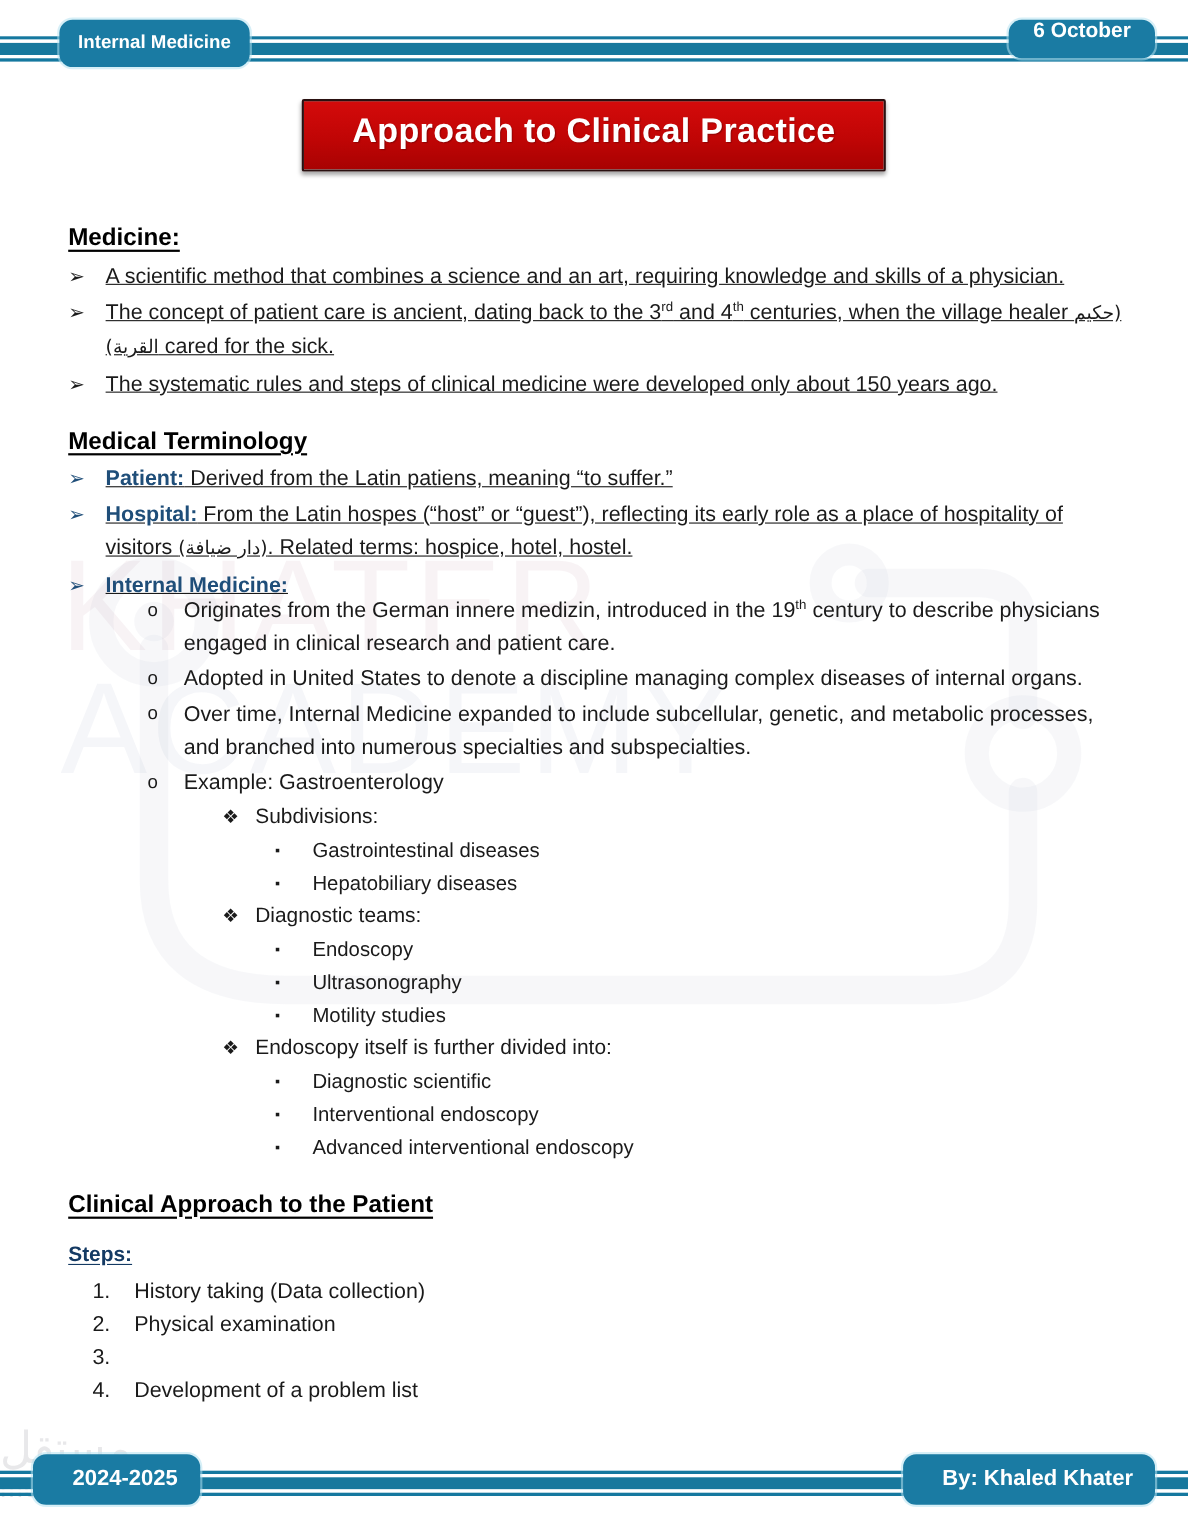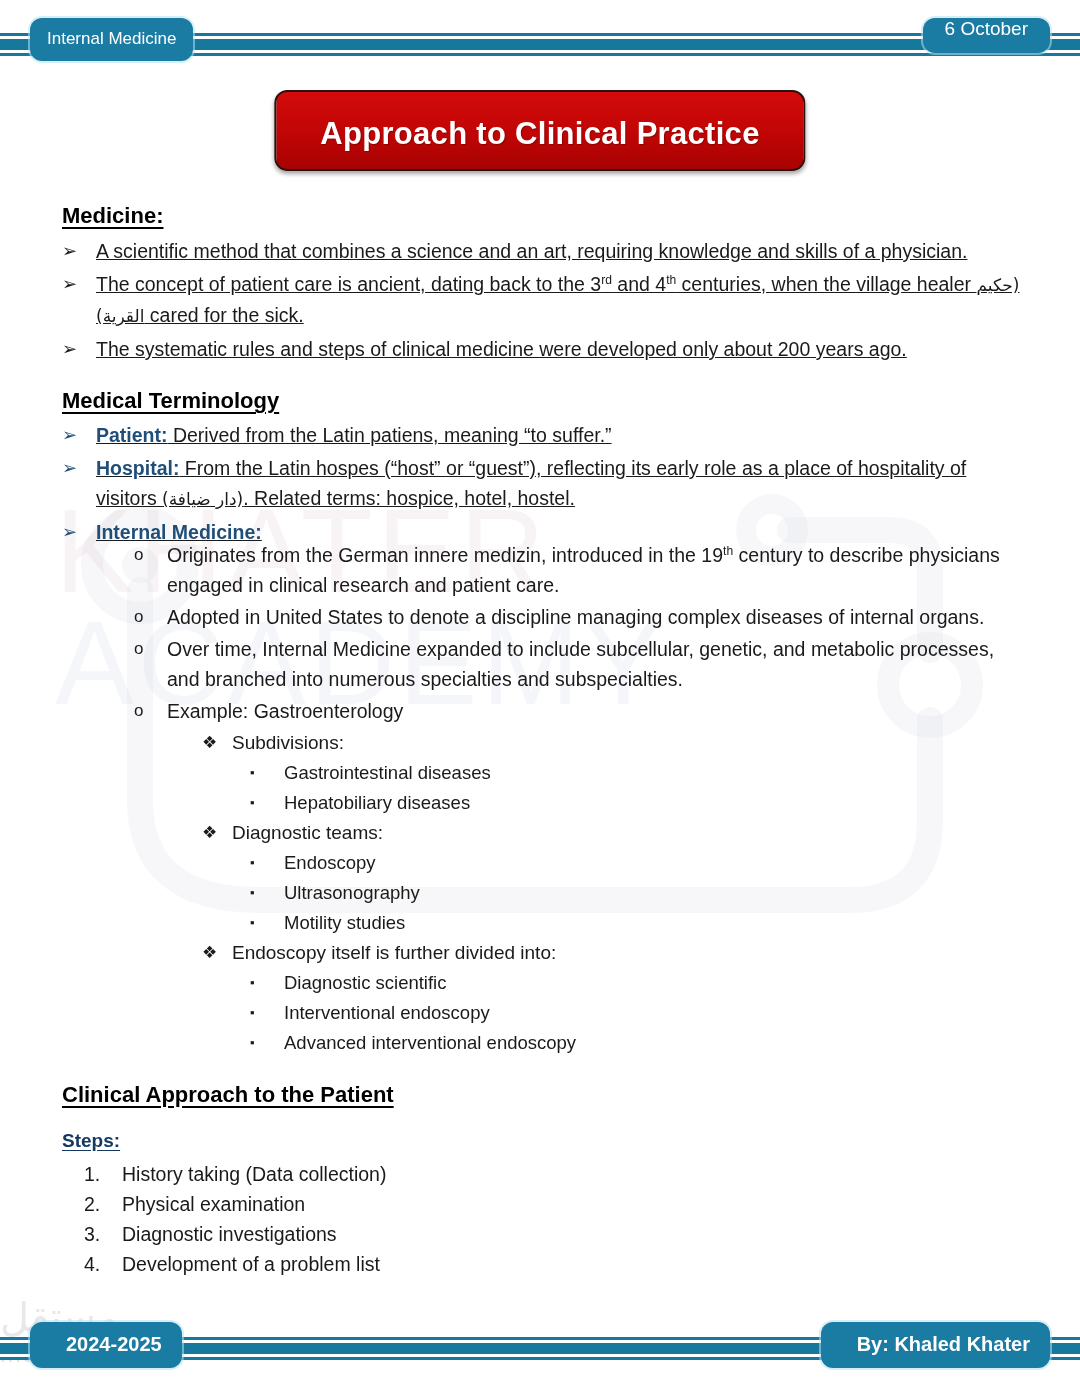--- a/index.html
+++ b/index.html
@@ -84,40 +84,41 @@
     width: 100%;
   }
   .rule-gap { height: 3px; background: #ffffff; }
   .rule-thick { height: 11px; background: #17789d; }
 
   .badge {
     position: absolute;
     top: 18px;
     background: #1a7ba3;
     color: #ffffff;
-    font-weight: normal;
+    font-weight: bold;
     font-size: 17px;
     border-radius: 12px;
     padding: 11px 17px 12px 17px;
     z-index: 3;
     box-shadow: 0 0 0 2px rgba(180,225,240,0.55);
     white-space: nowrap;
+    margin-left: 24px;
   }
   .badge-left { left: 30px; }
   .badge-right { right: 30px; font-size: 19px; padding: 0 22px 13px 22px;}
 
   .title-banner {
     position: absolute;
     left: 50%;
     transform: translateX(-50%);
     top: 90px;
     background: linear-gradient(180deg, #d40b0b 0%, #c00505 55%, #a80202 100%);
     border: 2px solid #2a1010;
-    border-radius: 13px;
-    padding: 24px 44px 17px 44px;
+    border-radius: 2px;
+    padding: 9px 44px 17px 44px;
     box-shadow: 0 3px 4px rgba(0,0,0,0.35);
     z-index: 3;
   }
   .title-banner-text {
     color: #ffffff;
     font-size: 31px;
     font-weight: bold;
     letter-spacing: 0.3px;
     white-space: nowrap;
     text-shadow: 1px 1px 1px rgba(0,0,0,0.25);
@@ -275,21 +276,21 @@
 
     <div class="lvl1" style="margin-top:3px;">
       <span class="mk">➢</span>
       <span class="tx">
         <span>The concept of patient care is ancient, dating back to the 3</span><sup>rd</sup><span> and 4</span><sup>th</sup><span> centuries, when the village healer </span><span class="ar">(حكيم القرية)</span><span> cared for the sick.</span>
       </span>
     </div>
 
     <div class="lvl1" style="margin-top:3px;">
       <span class="mk">➢</span>
-      <span class="tx">The systematic rules and steps of clinical medicine were developed only about 200 years ago.</span>
+      <span class="tx">The systematic rules and steps of clinical medicine were developed only about 150 years ago.</span>
     </div>
   </div>
 
   <div style="position:absolute;left:62px;top:388px;width:960px;">
     <div class="sec-heading">Medical Terminology</div>
   </div>
 
   <div style="position:absolute;left:62px;top:420px;width:960px;">
     <div class="lvl1 navy">
       <span class="mk">➢</span>
@@ -385,21 +386,20 @@
     <div class="numlist">
       <span class="mk">1.</span>
       <span>History taking (Data collection)</span>
     </div>
     <div class="numlist">
       <span class="mk">2.</span>
       <span>Physical examination</span>
     </div>
     <div class="numlist">
       <span class="mk">3.</span>
-      <span>Diagnostic investigations</span>
     </div>
     <div class="numlist">
       <span class="mk">4.</span>
       <span>Development of a problem list</span>
     </div>
   </div>
 
 </div>
 
 <div class="footer-rules">

